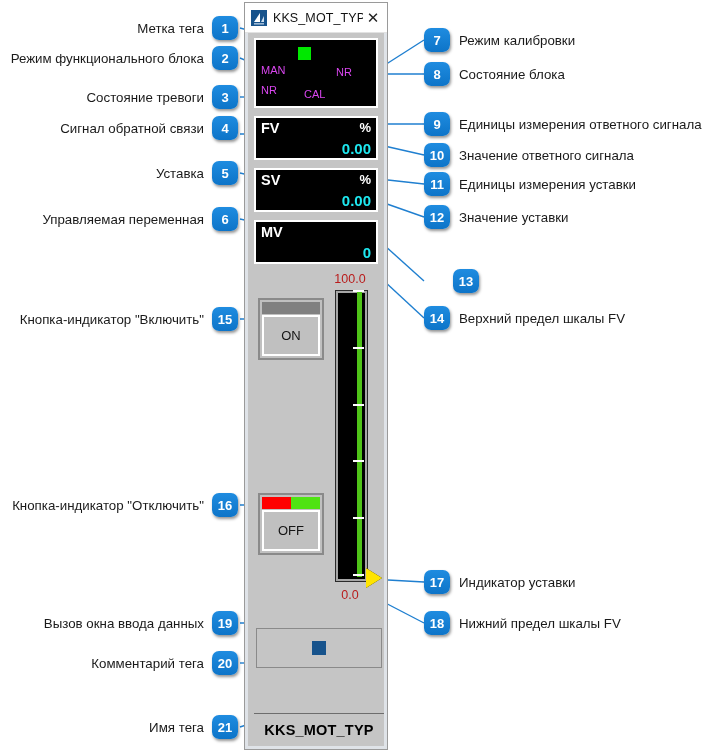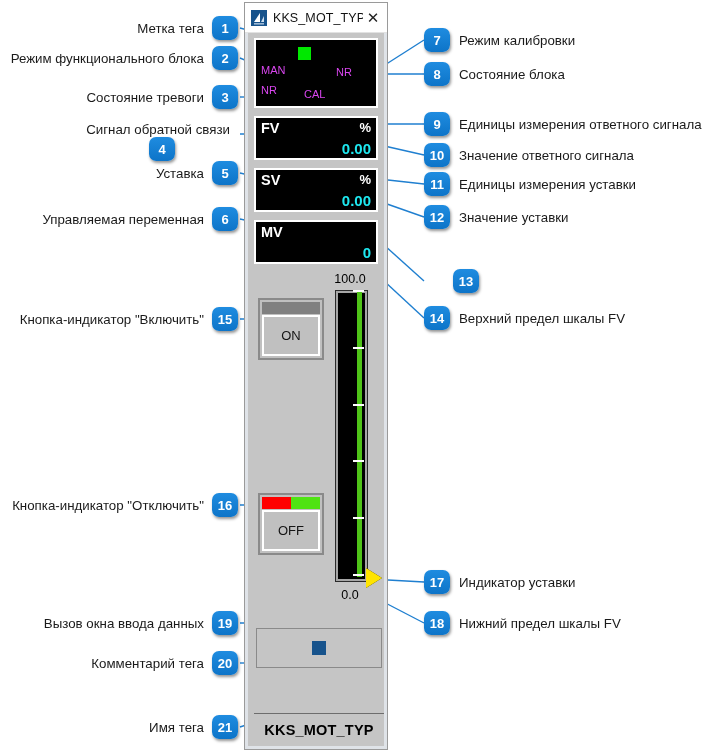--- a/index.html
+++ b/index.html
@@ -173,21 +173,21 @@
     left: 78px;
     top: 0;
     width: 46px;
     height: 330px;
   }
   #bg-top-label, #bg-bot-label {
     position: absolute;
     width: 100%;
     text-align: center;
     font-size: 12.5px;
-    color: #000000;
+    color: #b91c1c;
   }
   #bg-top-label { top: 0px; left: -5px; }
   #bg-bot-label { bottom: 0px; left: -5px; }
   #bargraph {
     position: absolute;
     left: 4px;
     top: 19px;
     width: 31px;
     height: 290px;
     background: #000000;
@@ -419,21 +419,21 @@
   <span class="badge">1</span>
 </div>
 <div class="callout left" style="right:468px; top:46px;">
   <span class="cap">Режим функционального блока</span>
   <span class="badge">2</span>
 </div>
 <div class="callout left" style="right:468px; top:85px;">
   <span class="cap">Состояние тревоги</span>
   <span class="badge">3</span>
 </div>
-<div class="callout left" style="right:468px; top:122px;flex-direction:column;">
+<div class="callout left" style="right:468px; top:116px;">
   <span class="cap">Сигнал обратной связи</span>
   <span class="badge">4</span>
 </div>
 <div class="callout left" style="right:468px; top:161px;align-items:center;">
   <span class="cap">Уставка</span>
   <span class="badge">5</span>
 </div>
 <div class="callout left" style="right:468px; top:207px;">
   <span class="cap">Управляемая переменная</span>
   <span class="badge">6</span>

